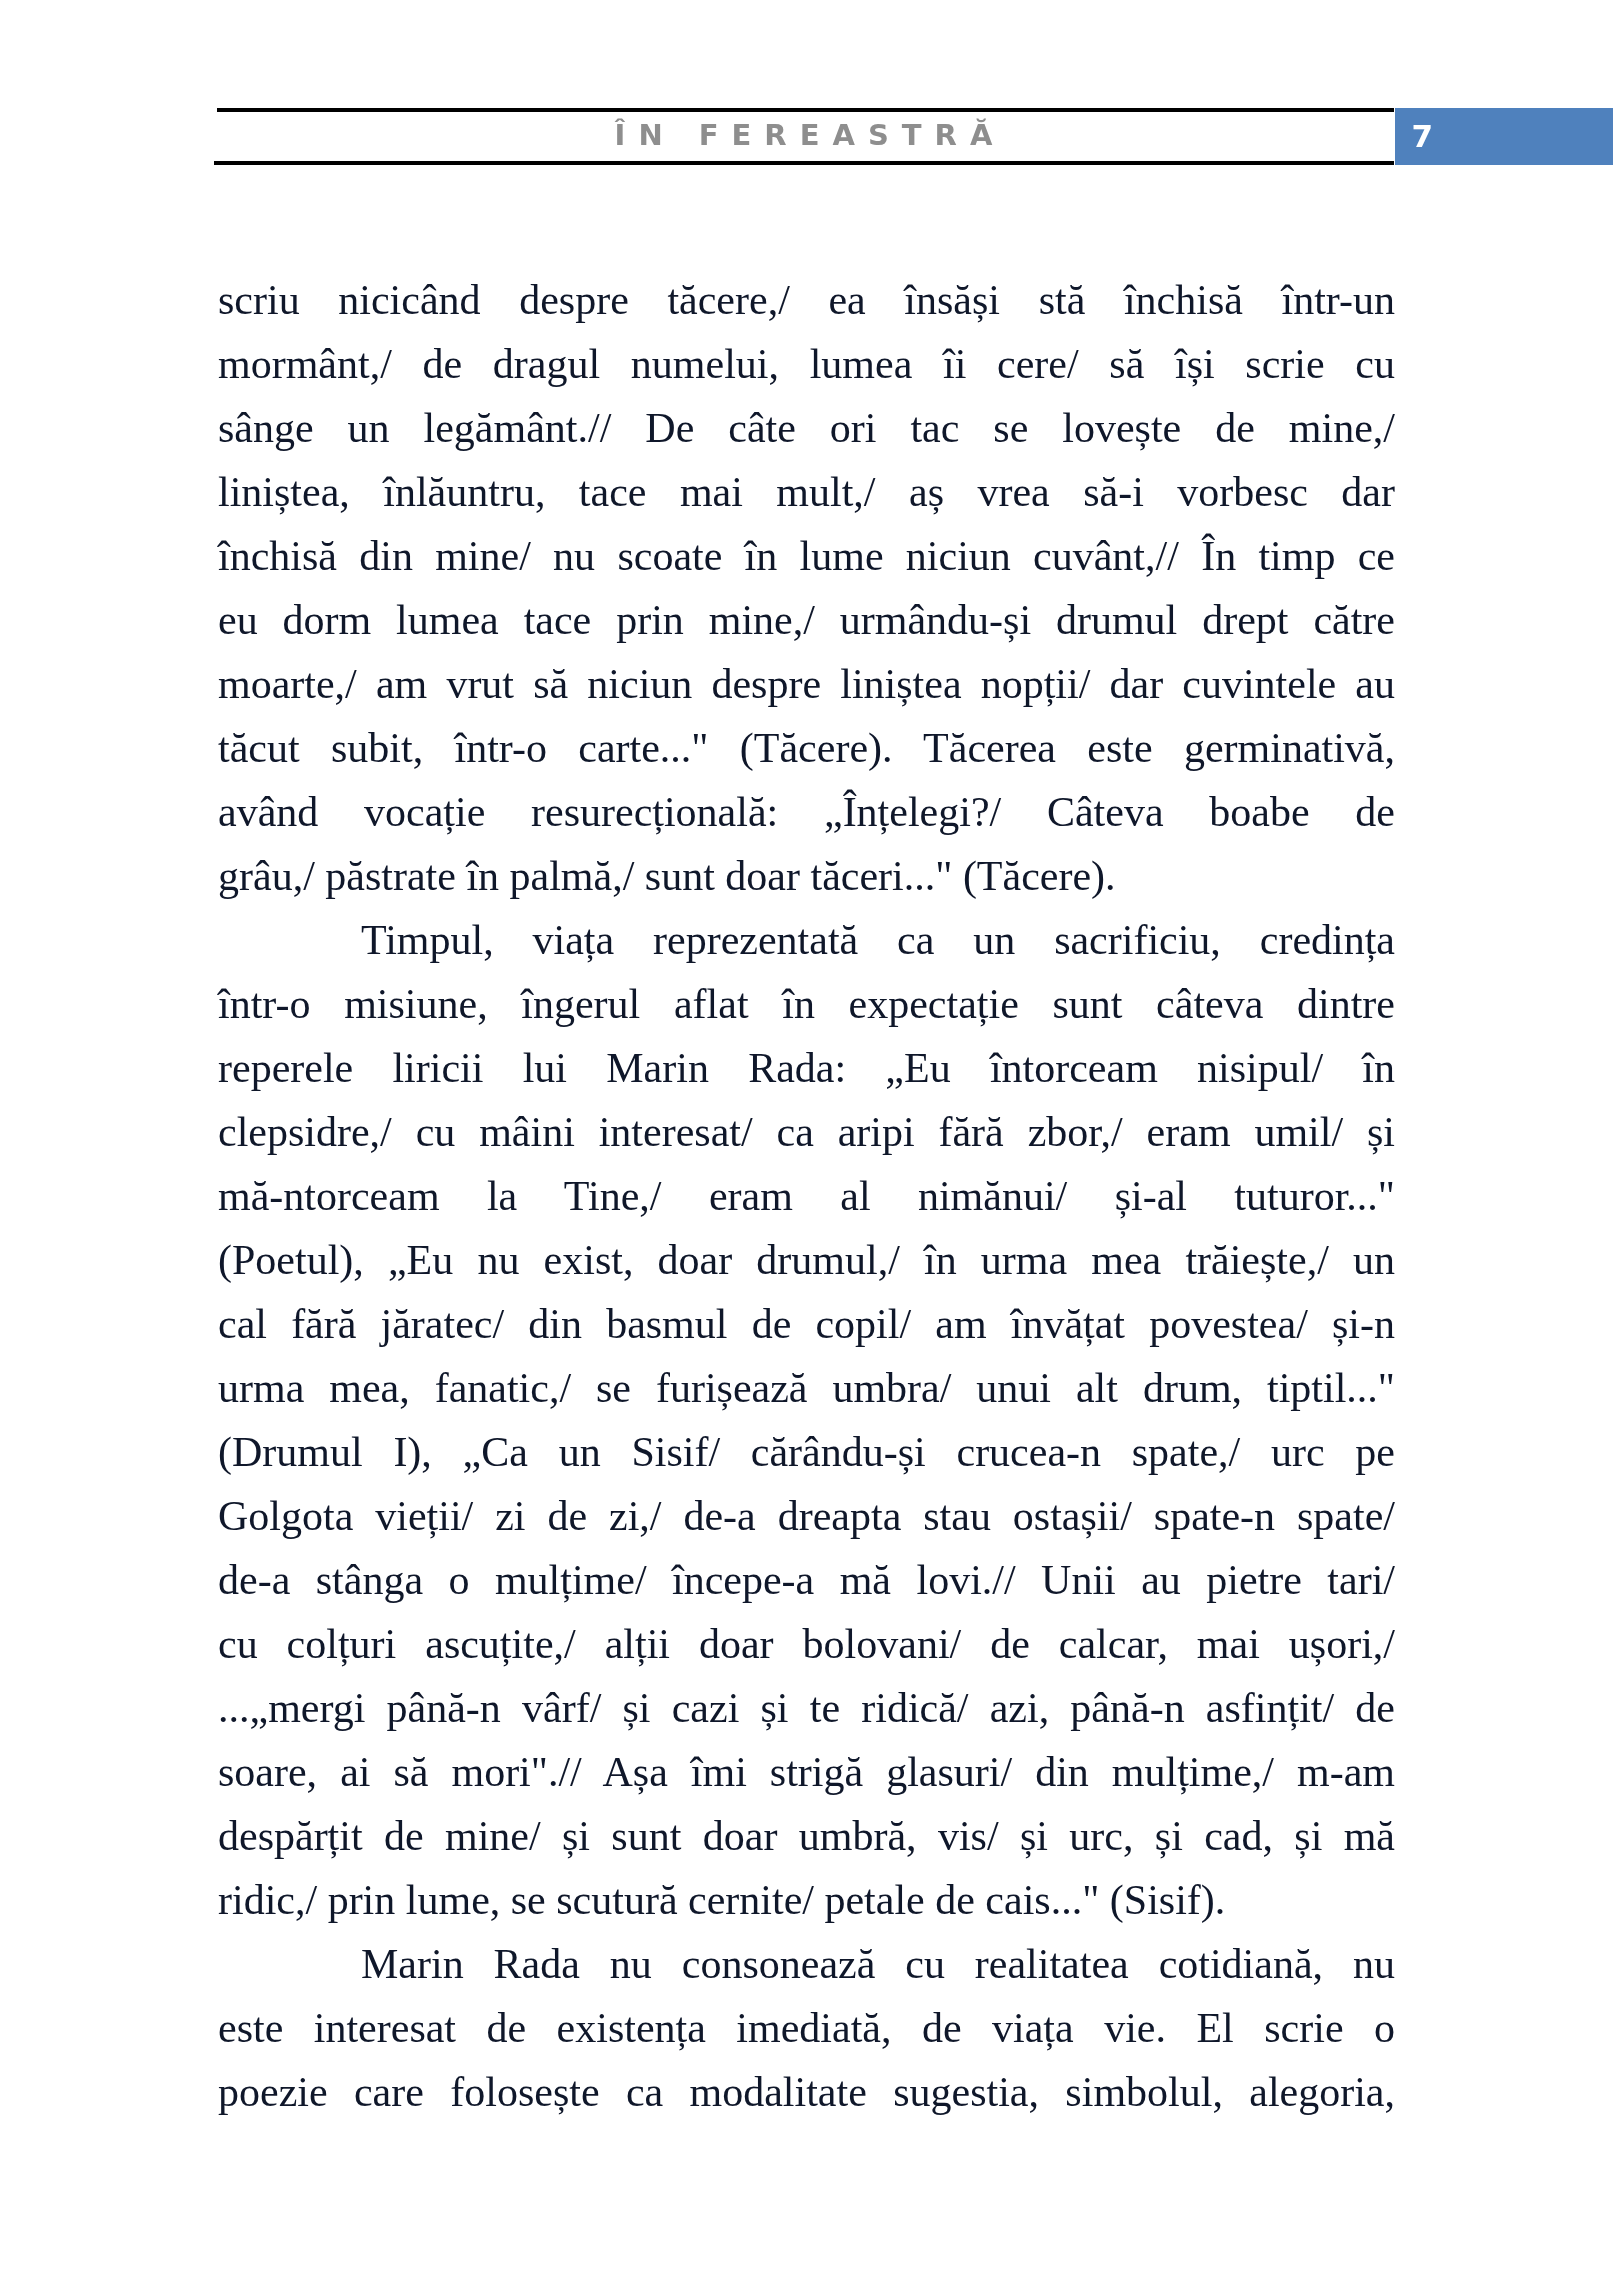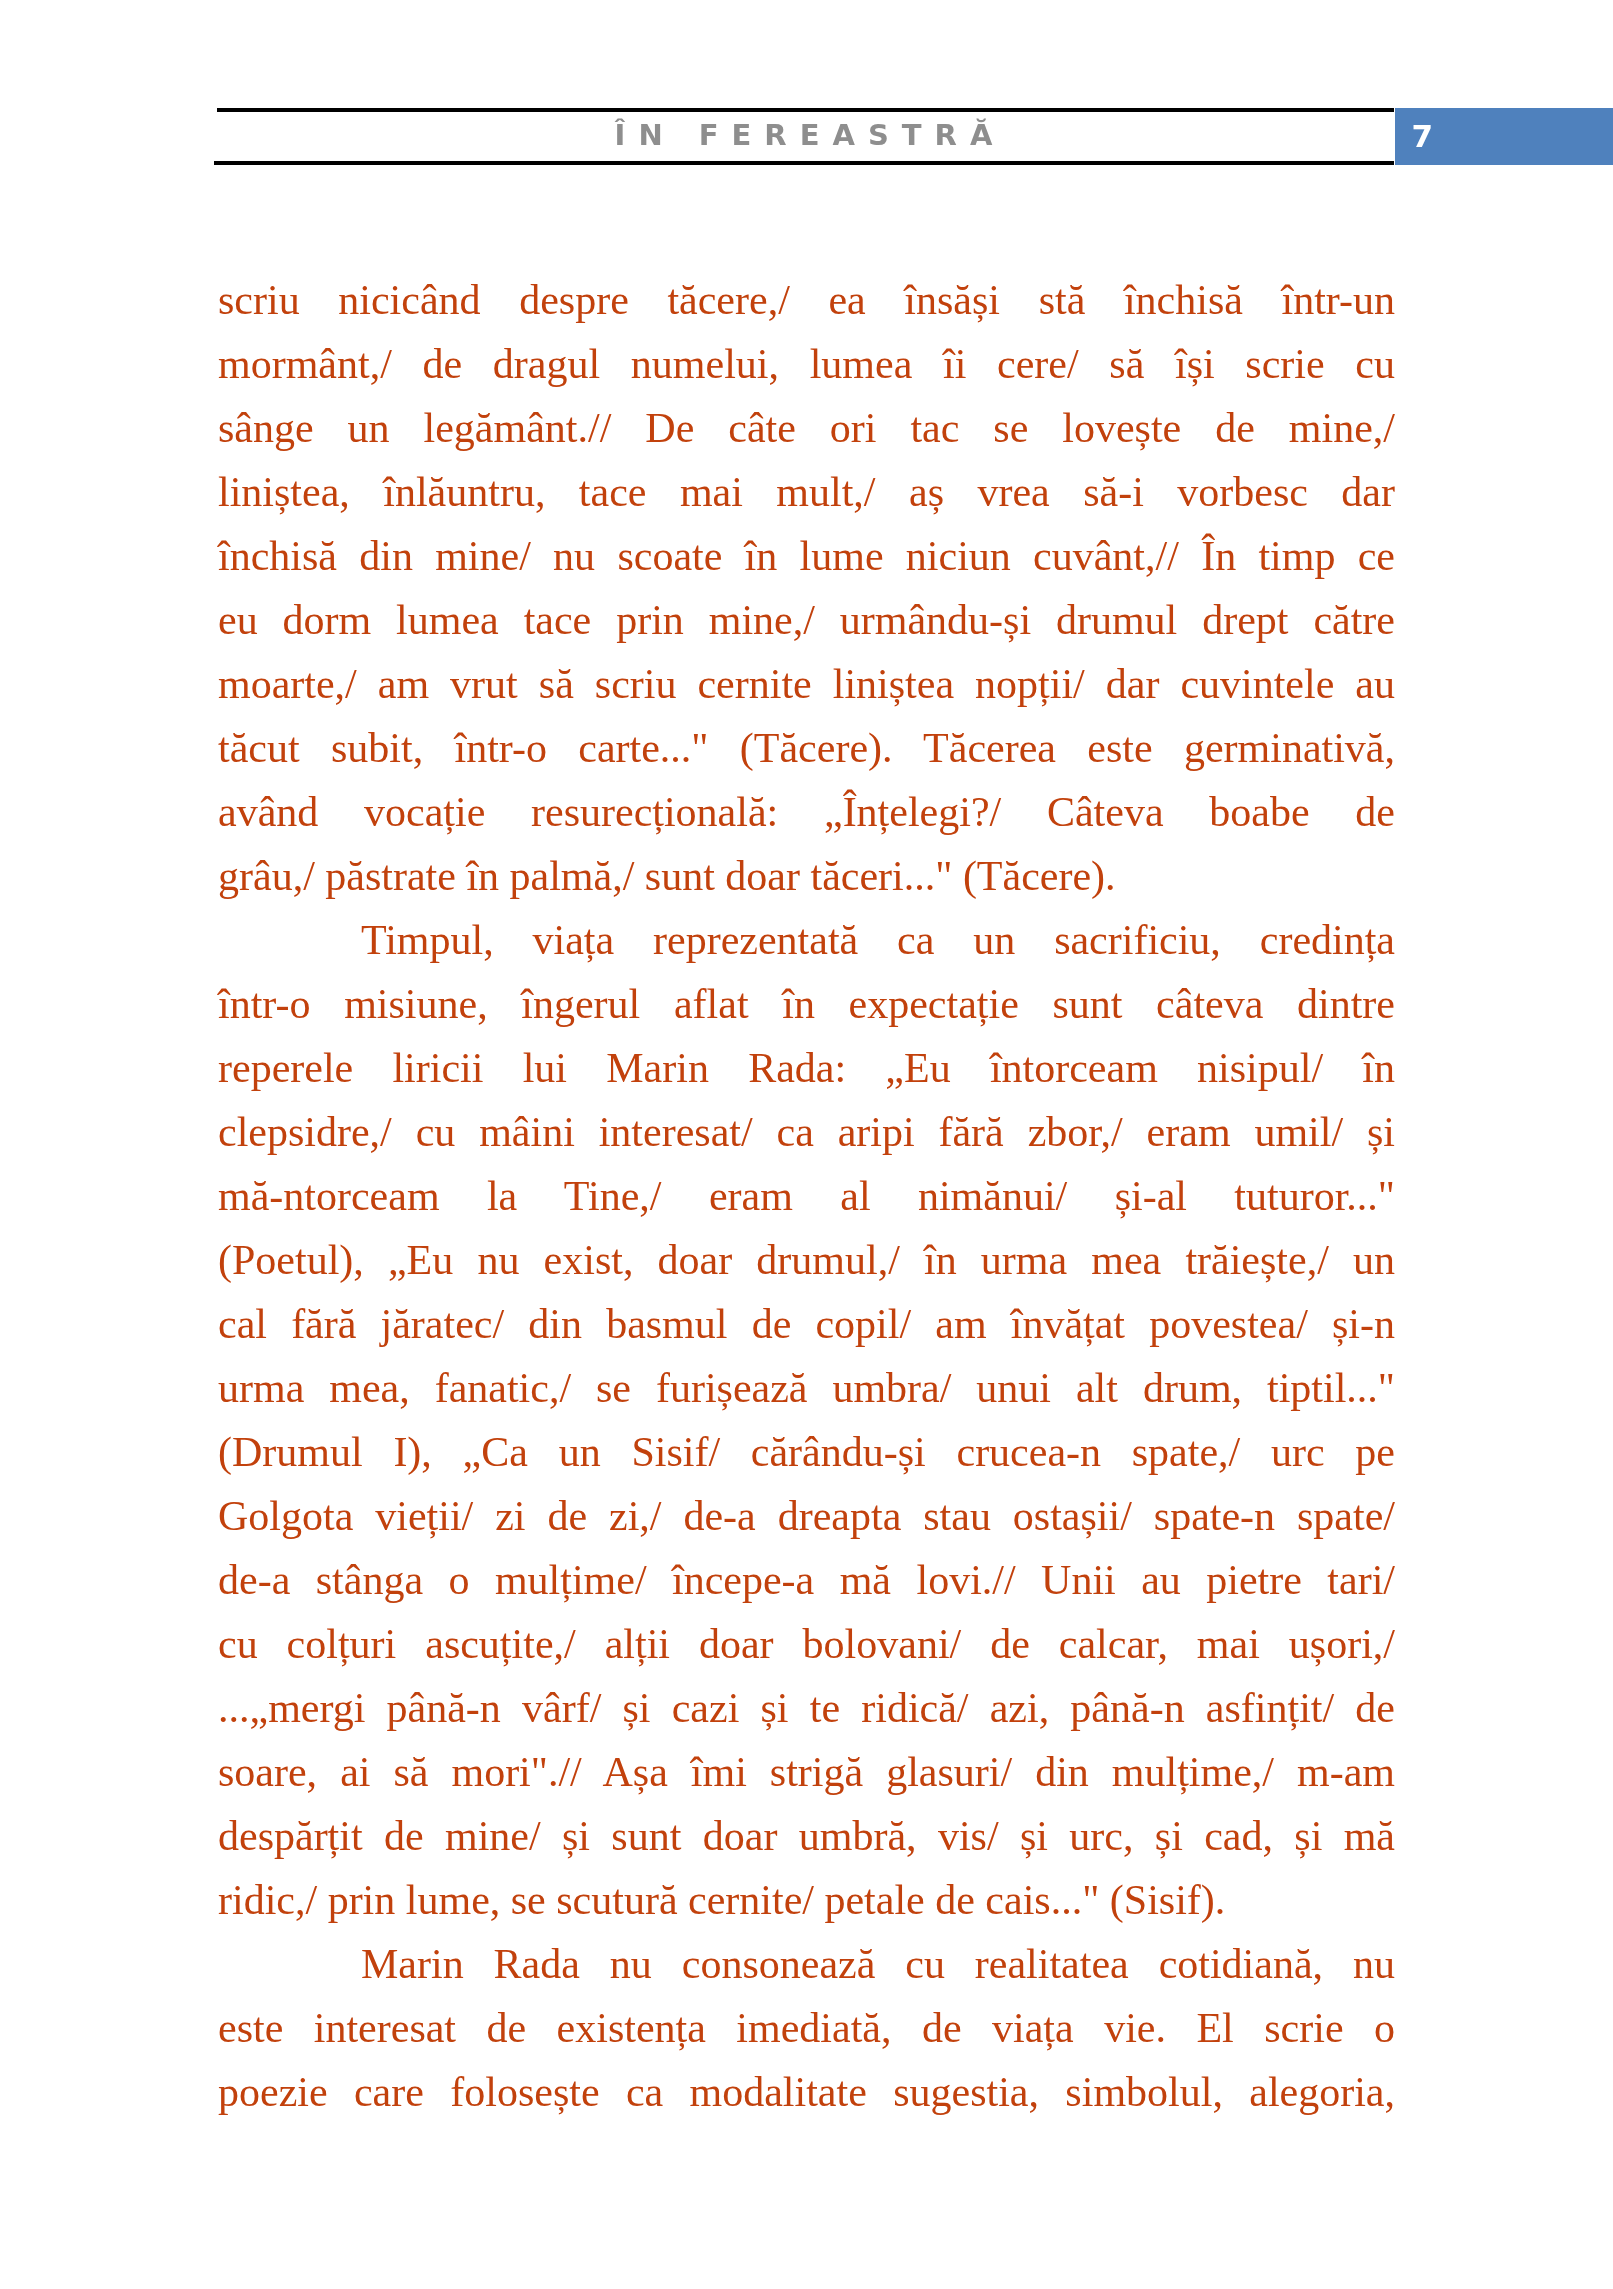--- a/index.html
+++ b/index.html
@@ -26,21 +26,21 @@
   }
   .page-number {
     position: absolute; left: 16.6px; top: 5.5px;
     font-family: "DejaVu Sans", sans-serif; font-weight: bold;
     font-size: 31px; line-height: 44px; color: #ffffff;
   }
   .body-text {
     position: absolute; left: 218px; top: 268px; width: 1177px;
     font-family: "Liberation Serif", serif;
     font-size: 42px; line-height: 64px;
-    color: #c2410c;
+    color: #0f172a;
   }
   .body-text p { margin: 0; text-align: justify; text-align-last: auto; }
   .line { display: block; text-align: justify; text-align-last: justify; white-space: nowrap; }
   .line.last { text-align-last: left; }
   .line.indent { text-indent: 143px; }
 </style>
 </head>
 <body>
 
 <div class="header">
@@ -53,21 +53,21 @@
 </div>
 
 <div class="body-text">
   <p>
     <span class="line">scriu nicicând despre tăcere,/ ea însăși stă închisă într-un</span>
     <span class="line">mormânt,/ de dragul numelui, lumea îi cere/ să își scrie cu</span>
     <span class="line">sânge un legământ.// De câte ori tac se lovește de mine,/</span>
     <span class="line">liniștea, înlăuntru, tace mai mult,/ aș vrea să-i vorbesc dar</span>
     <span class="line">închisă din mine/ nu scoate în lume niciun cuvânt,// În timp ce</span>
     <span class="line">eu dorm lumea tace prin mine,/ urmându-și drumul drept către</span>
-    <span class="line">moarte,/ am vrut să scriu cernite liniștea nopții/ dar cuvintele au</span>
+    <span class="line">moarte,/ am vrut să niciun despre liniștea nopții/ dar cuvintele au</span>
     <span class="line">tăcut subit, într-o carte..." (Tăcere). Tăcerea este germinativă,</span>
     <span class="line">având vocație resurecțională: „Înțelegi?/ Câteva boabe de</span>
     <span class="line last">grâu,/ păstrate în palmă,/ sunt doar tăceri..." (Tăcere).</span>
   </p>
   <p>
     <span class="line indent">Timpul, viața reprezentată ca un sacrificiu, credința</span>
     <span class="line">într-o misiune, îngerul aflat în expectație sunt câteva dintre</span>
     <span class="line">reperele liricii lui Marin Rada: „Eu întorceam nisipul/ în</span>
     <span class="line">clepsidre,/ cu mâini interesat/ ca aripi fără zbor,/ eram umil/ și</span>
     <span class="line">mă-ntorceam la Tine,/ eram al nimănui/ și-al tuturor..."</span>

